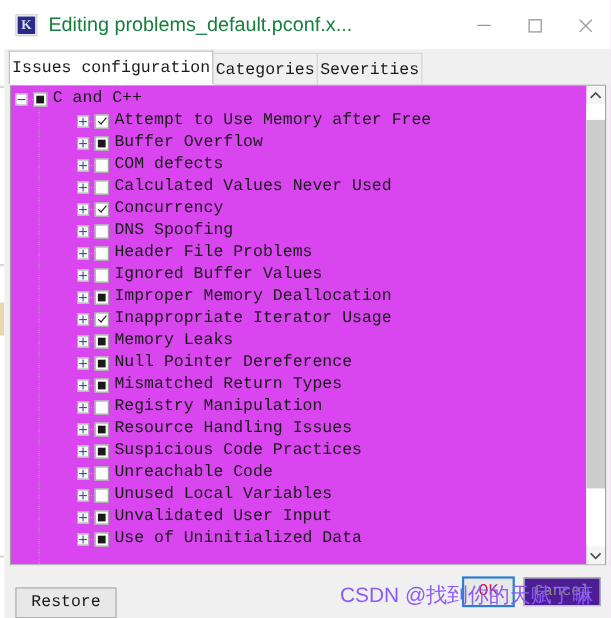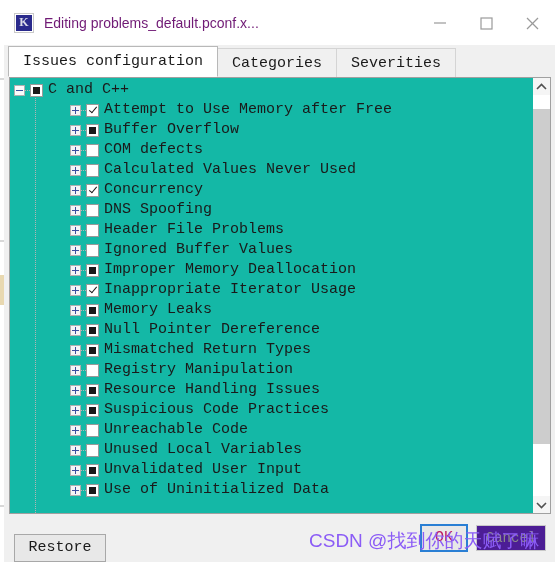--- a/index.html
+++ b/index.html
@@ -60,22 +60,22 @@
     left: 0; top: 0; right: 0; bottom: 0;
     color: #dcdce8;
     font-size: 12px;
     font-weight: bold;
     font-family: "Liberation Serif", serif;
     display: flex;
     align-items: center;
     justify-content: center;
   }
   #title-text {
-    font-size: 14px;
-    color: #701a75;
+    font-size: 18px;
+    color: #15803d;
     font-family: "Liberation Sans", sans-serif;
     white-space: nowrap;
     letter-spacing: 0px;
   }
   #win-buttons {
     position: absolute;
     right: 0;
     top: 0;
     height: 45px;
     display: flex;
@@ -103,21 +103,21 @@
   }
   #tabstrip::after {
     content: "";
     position: absolute;
     left: 0; right: 0; bottom: 0;
     height: 0;
   }
   .tab {
     height: 29px;
     line-height: 29px;
-    padding: 0 14px;
+    padding: 0 2px;
     font-family: "Liberation Mono", monospace;
     font-size: 15px;
     color: #1a1a1a;
     background: #f0f0f0;
     border: 1px solid #d4d4d4;
     border-bottom: none;
     box-sizing: border-box;
     margin-right: -1px;
     white-space: nowrap;
   }
@@ -140,21 +140,21 @@
     box-sizing: border-box;
     display: flex;
     overflow: hidden;
     position: relative;
   }
   #tree {
     flex: 1 1 auto;
     overflow: hidden;
     padding-top: 2px;
     position: relative;
-    background: #14b8a6;
+    background: #d946ef;
   }
 
   .row {
     height: 20px;
     display: flex;
     align-items: center;
     white-space: nowrap;
     position: relative;
   }
   .row.child { padding-left: 16px; margin-left: 40px; }

